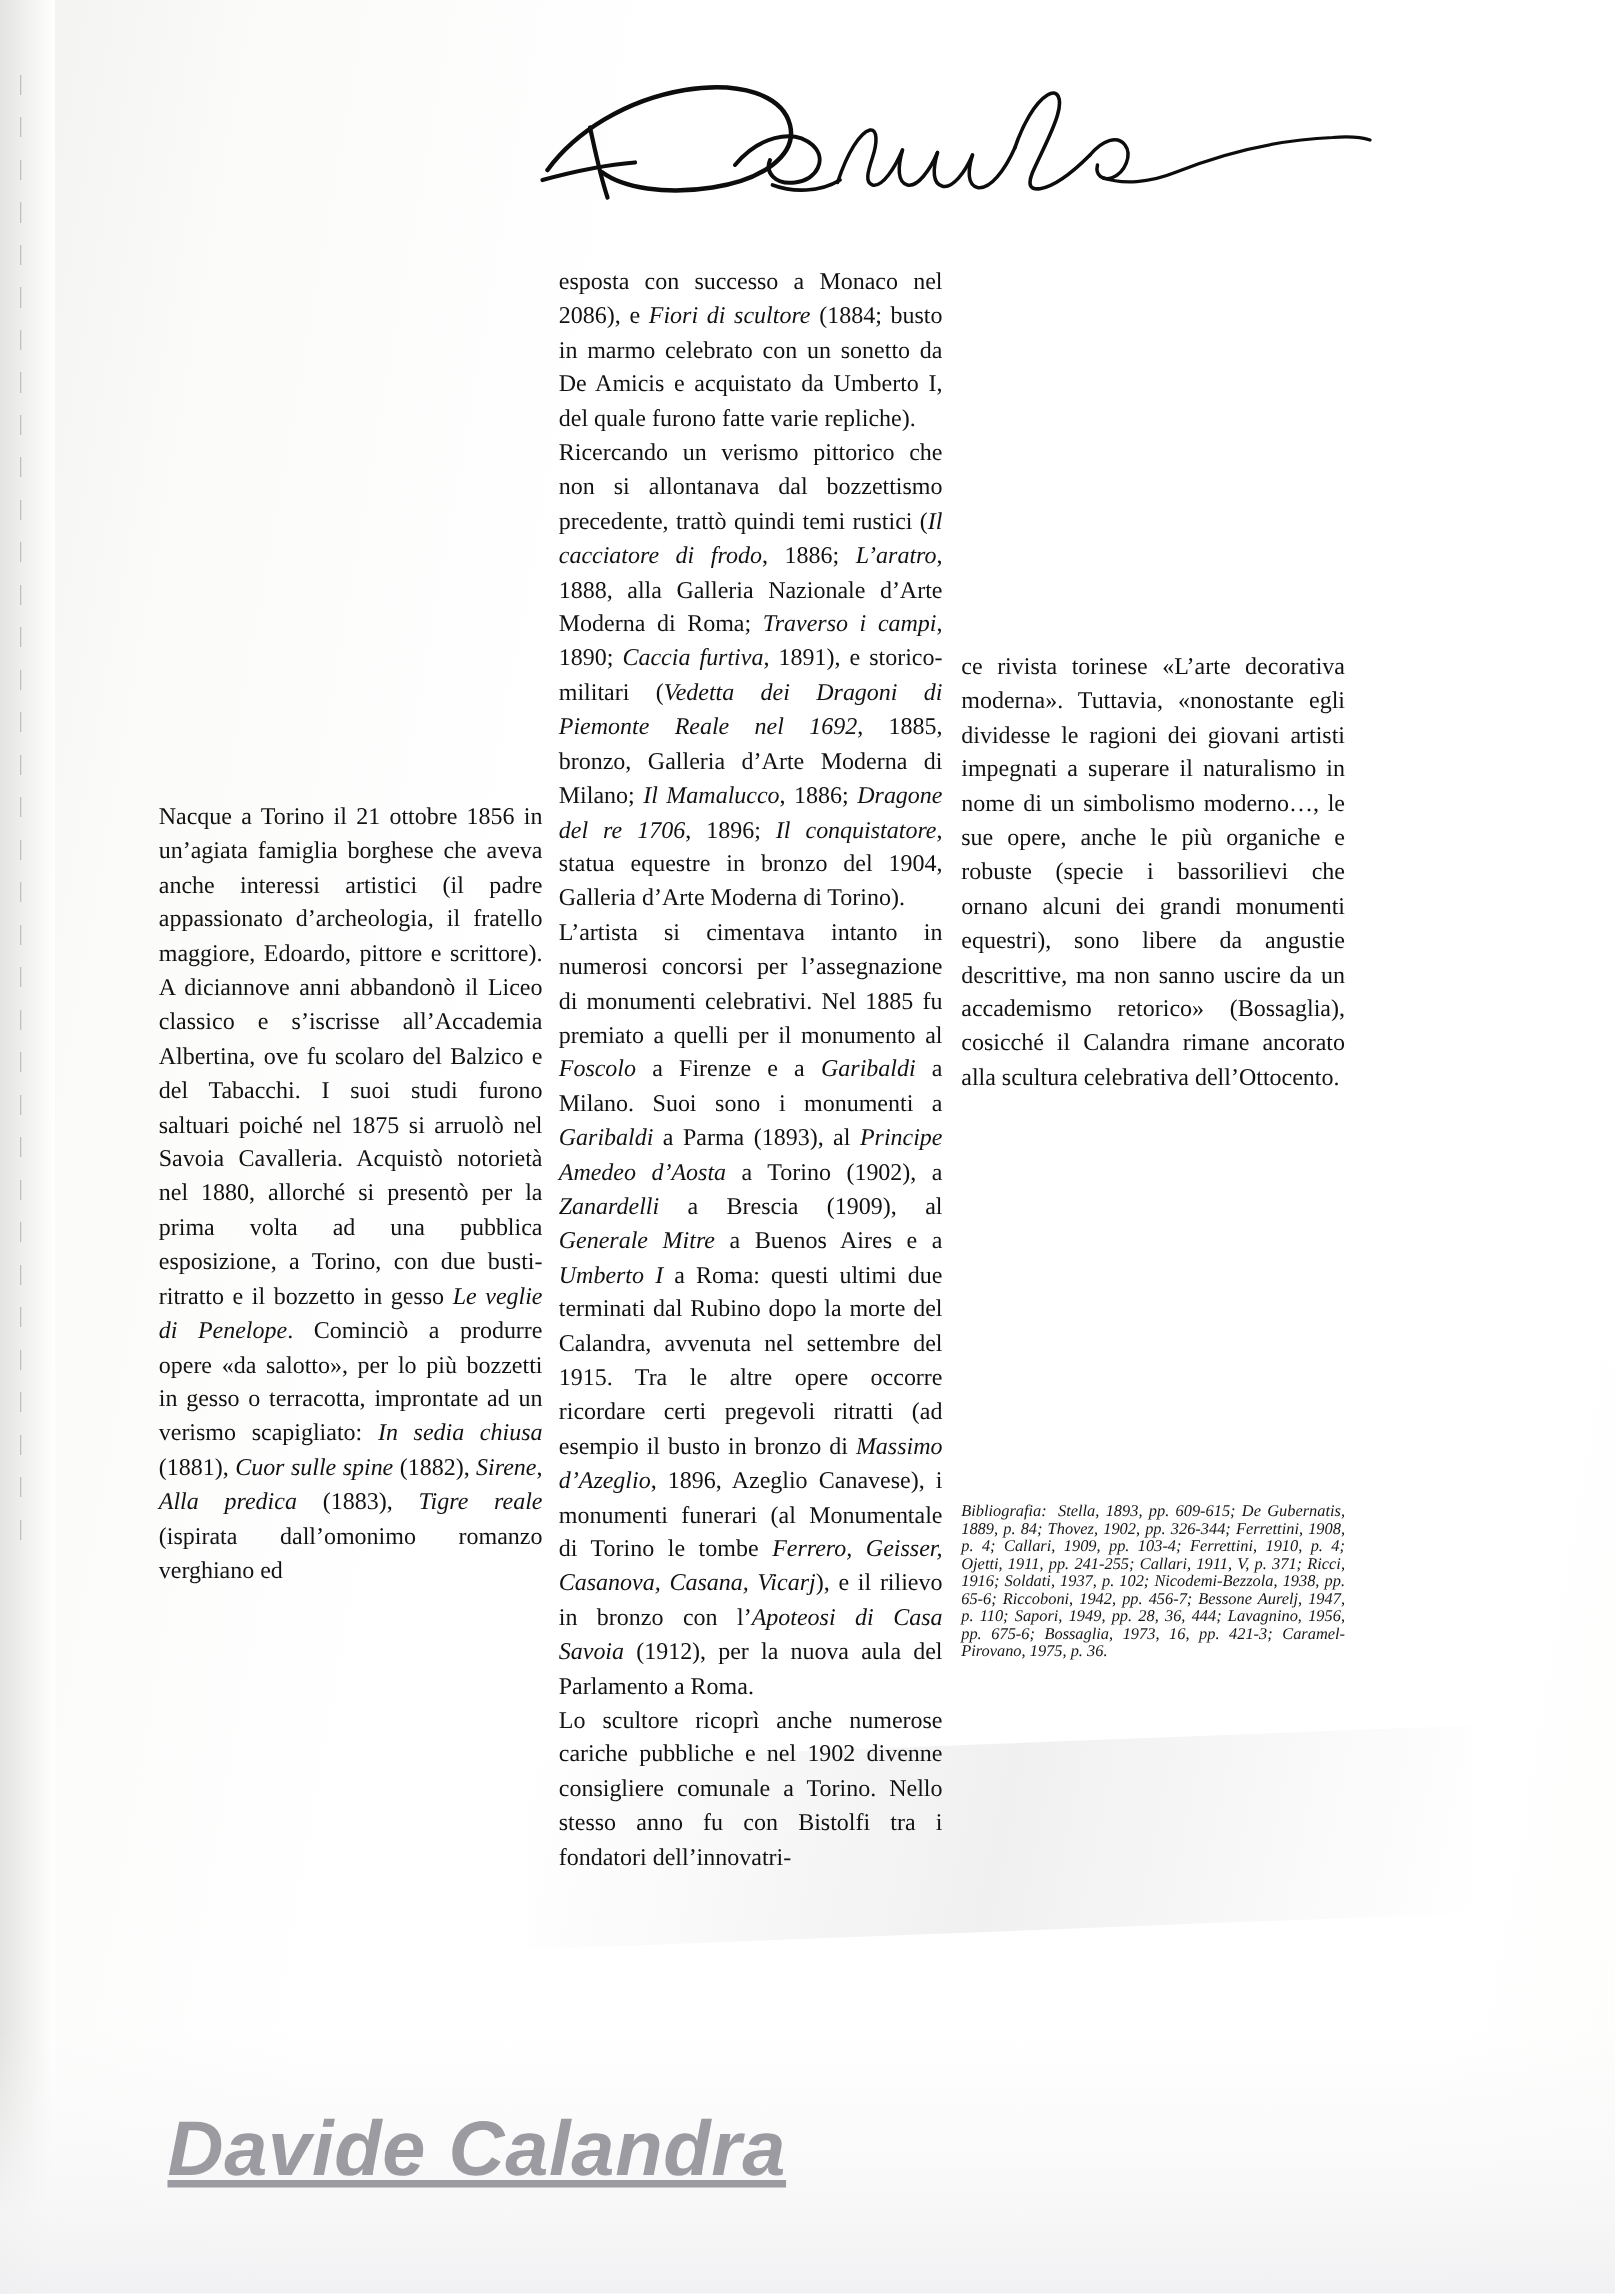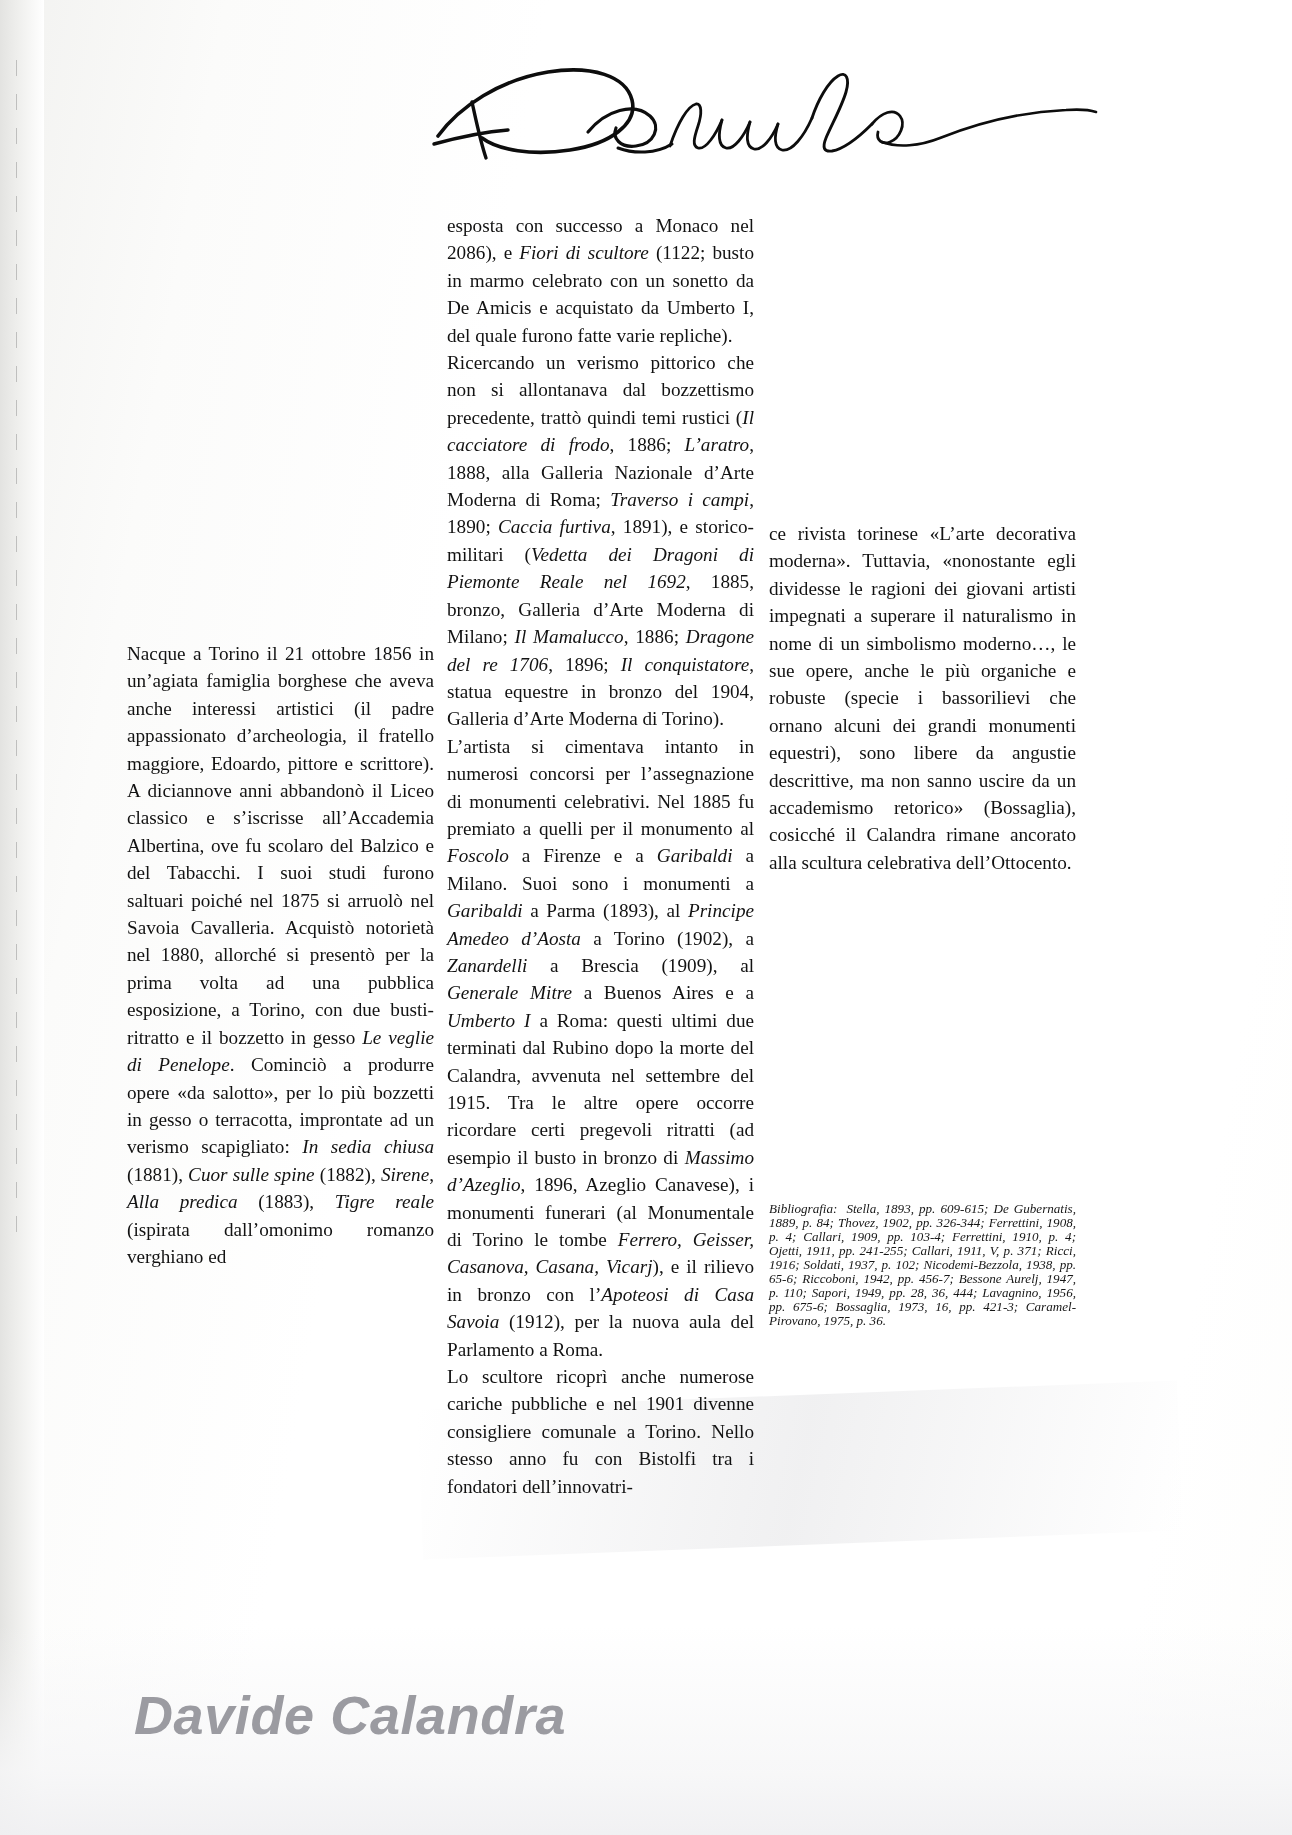--- a/index.html
+++ b/index.html
@@ -107,25 +107,26 @@
   }
   .biblio .lead { font-style: italic; }
   .biblio .gap { display: inline-block; width: 9px; }
 
   
   .page-title {
     position: absolute;
     left: 134px;
     top: 1684px;
     font-family: "Liberation Sans", "DejaVu Sans", sans-serif;
-    font-size: 54px;
+    font-size: 62px;
     font-weight: bold;
     font-style: italic;
     letter-spacing: 0.6px;
     color: #9b9ba1;
+    text-decoration: underline;
   }
 </style>
 </head>
 <body>
 
 <div class="page">
 
   <div class="scan-gutter"></div>
   <div class="scan-edge"></div>
   <div class="scan-crease"></div>
@@ -154,24 +155,24 @@
       </g>
     </svg>
   </div>
 
   <div class="col col-left">
     <p><span>Nacque a Torino il 21 ottobre 1856 in un’agiata famiglia borghese che aveva anche interessi artistici (il padre appassionato d’archeologia, il fratello maggiore, Edoardo, pittore e scrittore). A diciannove anni abbandonò il Liceo classico e s’iscrisse all’Accademia Albertina, ove fu scolaro del Balzico e del Tabacchi. I suoi studi furono saltuari poiché nel 1875 si arruolò nel Savoia Cavalleria. Acquistò notorietà nel 1880, allorché si presentò per la prima volta ad una pubblica esposizione, a Torino, con due busti-ritratto e il bozzetto in gesso </span><i>Le veglie di Penelope</i><span>. Cominciò a produrre opere «da salotto», per lo più bozzetti in gesso o terracotta, improntate ad un verismo scapigliato: </span><i>In sedia chiusa</i><span> (1881), </span><i>Cuor sulle spine</i><span> (1882), </span><i>Sirene</i><span>, </span><i>Alla predica</i><span> (1883), </span><i>Tigre reale</i><span> (ispirata dall’omonimo romanzo verghiano ed</span></p>
   </div>
 
   <div class="col col-middle">
     <div>
-        <p><span>esposta con successo a Monaco nel 2086), e </span><i>Fiori di scultore</i><span> (1122; busto in marmo celebrato con un sonetto da De Amicis e acquistato da Umberto I, del quale furono fatte varie repliche).</span></p>
+        <p><span>esposta con successo a Monaco nel 2086), e </span><i>Fiori di scultore</i><span> (1884; busto in marmo celebrato con un sonetto da De Amicis e acquistato da Umberto I, del quale furono fatte varie repliche).</span></p>
         <p><span>Ricercando un verismo pittorico che non si allontanava dal bozzettismo precedente, trattò quindi temi rustici (</span><i>Il cacciatore di frodo</i><span>, 1886; </span><i>L’aratro</i><span>, 1888, alla Galleria Nazionale d’Arte Moderna di Roma; </span><i>Traverso i campi</i><span>, 1890; </span><i>Caccia furtiva</i><span>, 1891), e storico-militari (</span><i>Vedetta dei Dragoni di Piemonte Reale nel 1692</i><span>, 1885, bronzo, Galleria d’Arte Moderna di Milano; </span><i>Il Mamalucco</i><span>, 1886; </span><i>Dragone del re 1706</i><span>, 1896; </span><i>Il conquistatore</i><span>, statua equestre in bronzo del 1904, Galleria d’Arte Moderna di Torino).</span></p>
         <p><span>L’artista si cimentava intanto in numerosi concorsi per l’assegnazione di monumenti celebrativi. Nel 1885 fu premiato a quelli per il monumento al </span><i>Foscolo</i><span> a Firenze e a </span><i>Garibaldi</i><span> a Milano. Suoi sono i monumenti a </span><i>Garibaldi</i><span> a Parma (1893), al </span><i>Principe Amedeo d’Aosta</i><span> a Torino (1902), a </span><i>Zanardelli</i><span> a Brescia (1909), al </span><i>Generale Mitre</i><span> a Buenos Aires e a </span><i>Umberto I</i><span> a Roma: questi ultimi due terminati dal Rubino dopo la morte del Calandra, avvenuta nel settembre del 1915. Tra le altre opere occorre ricordare certi pregevoli ritratti (ad esempio il busto in bronzo di </span><i>Massimo d’Azeglio</i><span>, 1896, Azeglio Canavese), i monumenti funerari (al Monumentale di Torino le tombe </span><i>Ferrero, Geisser, Casanova, Casana, Vicarj</i><span>), e il rilievo in bronzo con l’</span><i>Apoteosi di Casa Savoia</i><span> (1912), per la nuova aula del Parlamento a Roma.</span></p>
-        <p><span>Lo scultore ricoprì anche numerose cariche pubbliche e nel 1901 divenne consigliere comunale a Torino. Nello stesso anno fu con Bistolfi tra i fondatori dell’innovatri-</span></p>
+        <p><span>Lo scultore ricoprì anche numerose cariche pubbliche e nel 1902 divenne consigliere comunale a Torino. Nello stesso anno fu con Bistolfi tra i fondatori dell’innovatri-</span></p>
       </div>
   </div>
 
   <div class="col col-right">
     <div>
         <p><span>ce rivista torinese «L’arte decorativa moderna». Tuttavia, «nonostante egli dividesse le ragioni dei giovani artisti impegnati a superare il naturalismo in nome di un simbolismo moderno…, le sue opere, anche le più organiche e robuste (specie i bassorilievi che ornano alcuni dei grandi monumenti equestri), sono libere da angustie descrittive, ma non sanno uscire da un accademismo retorico» (Bossaglia), cosicché il Calandra rimane ancorato alla scultura celebrativa dell’Ottocento.</span></p>
       </div>
   </div>
 
   <div class="biblio">

